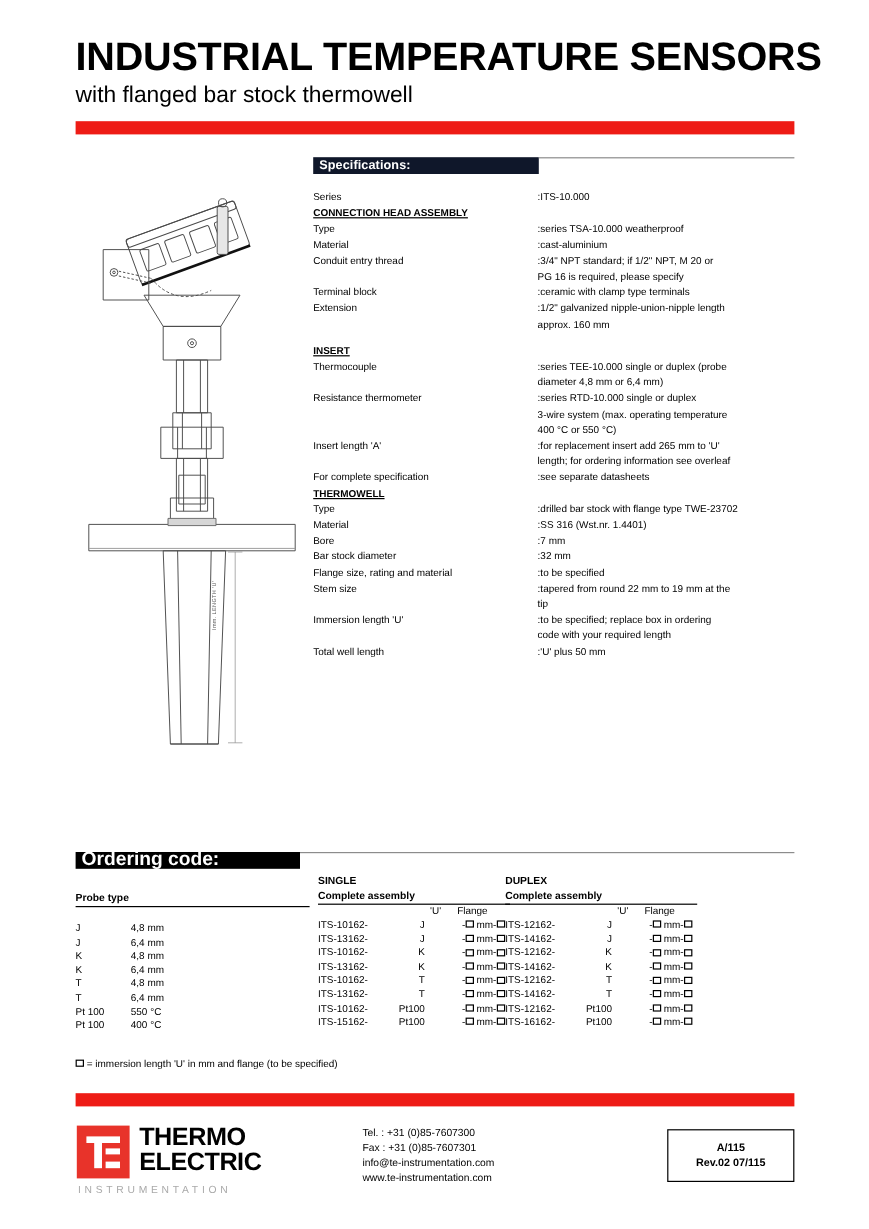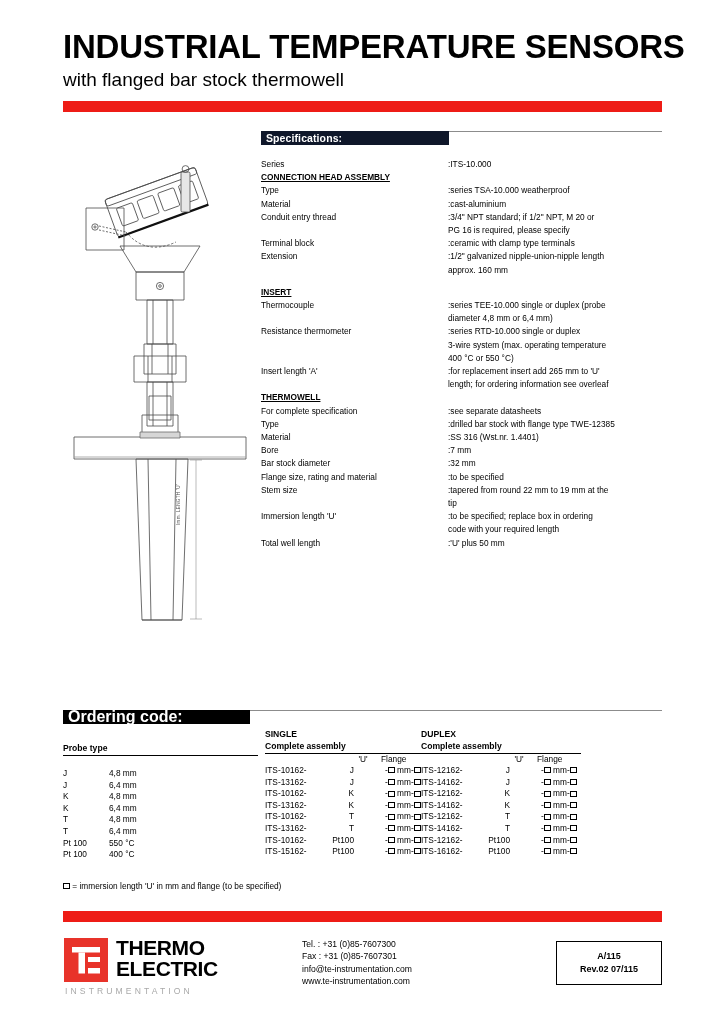--- a/index.html
+++ b/index.html
@@ -381,33 +381,33 @@
         </div>
       </div>
       <div class="spec-row">
         <div class="lbl">Insert length 'A'</div>
         <div class="val">
           <span class="ln">:for replacement insert add 265 mm to 'U'</span>
           <span class="ln">length; for ordering information see overleaf</span>
         </div>
       </div>
       <div class="spec-row">
+        <div class="lbl">For complete specification</div>
+        <div class="val">
+          <span class="ln">:see separate datasheets</span>
+        </div>
+      </div>
+      <div class="spec-row">
         <div class="lbl"><span class="spec-section">THERMOWELL</span></div>
         <div class="val"></div>
       </div>
       <div class="spec-row">
-        <div class="lbl">For complete specification</div>
-        <div class="val">
-          <span class="ln">:see separate datasheets</span>
-        </div>
-      </div>
-      <div class="spec-row">
         <div class="lbl">Type</div>
         <div class="val">
-          <span class="ln">:drilled bar stock with flange type TWE-12385</span>
+          <span class="ln">:drilled bar stock with flange type TWE-23702</span>
         </div>
       </div>
       <div class="spec-row">
         <div class="lbl">Material</div>
         <div class="val">
           <span class="ln">:SS 316 (Wst.nr. 1.4401)</span>
         </div>
       </div>
       <div class="spec-row">
         <div class="lbl">Bore</div>

